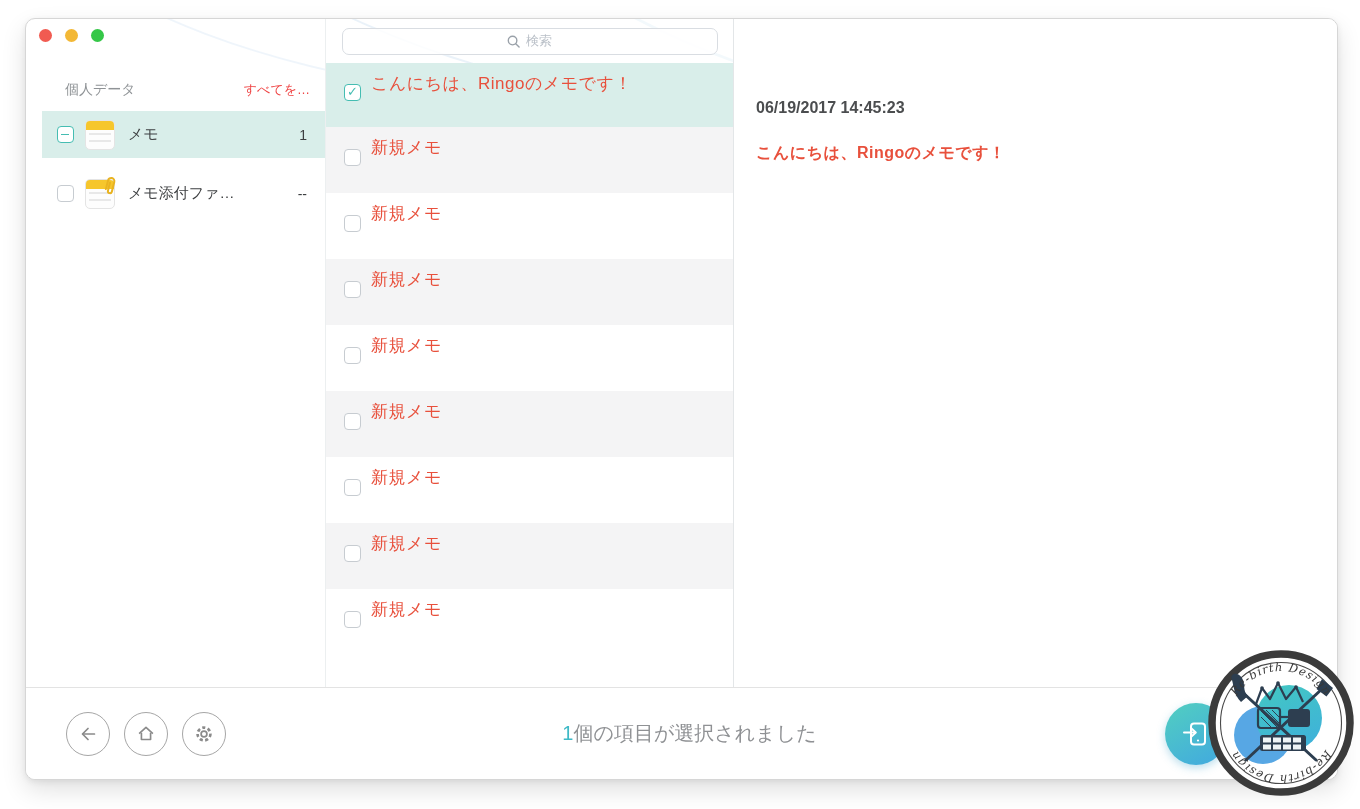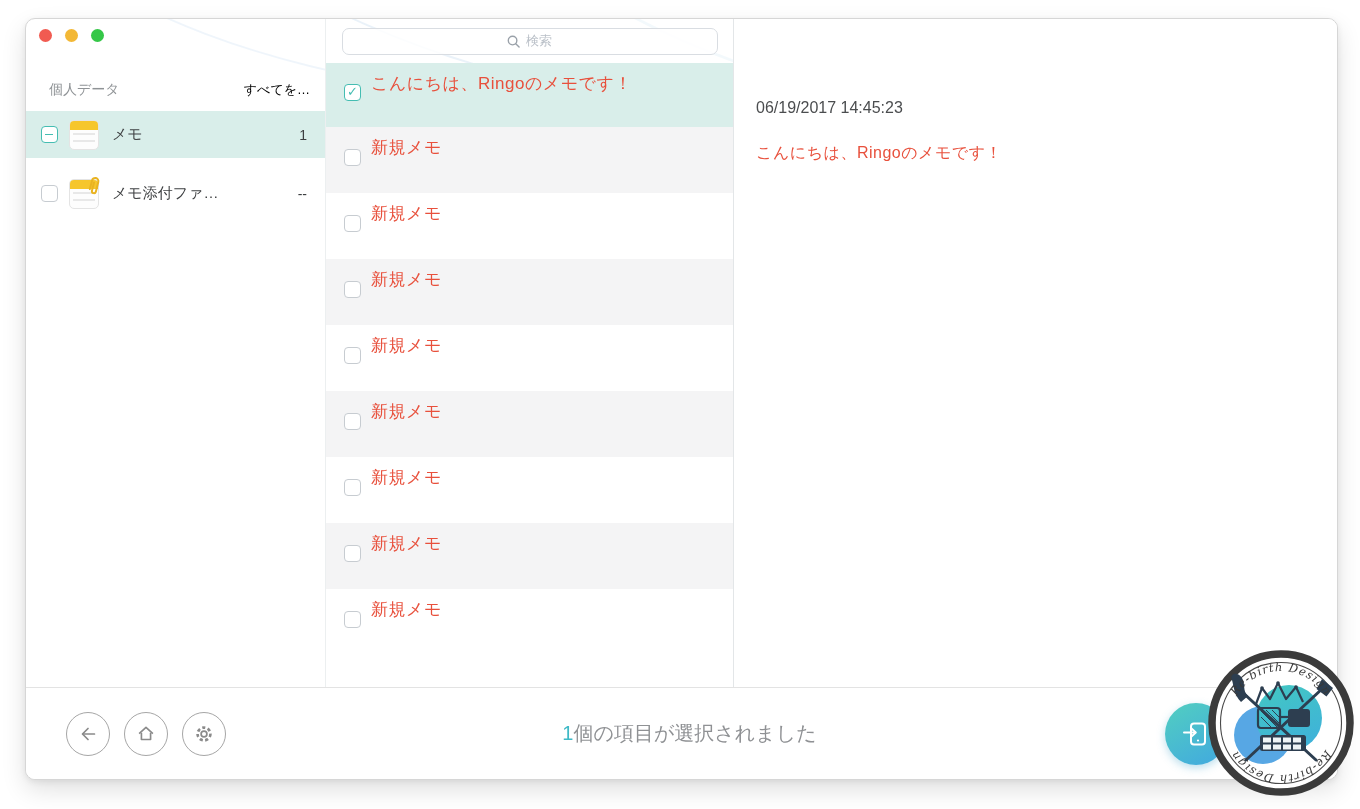--- a/index.html
+++ b/index.html
@@ -18,29 +18,29 @@
   }
   
   .wave{position:absolute;border-radius:50%;pointer-events:none;}
   .wave.w1{top:-560px;left:120px;width:1500px;height:660px;border:2px solid rgba(125,175,220,.16);}
   .wave.w2{top:-520px;left:-60px;width:1300px;height:600px;border:2px solid rgba(125,175,220,.12);}
   .wave.w3{top:-580px;left:420px;width:1600px;height:700px;border:3px solid rgba(140,195,230,.10);}
 
   .main{display:flex;height:668px;position:relative;}
 
   
-  .sidebar{width:300px;box-sizing:border-box;border-right:1px solid #eceff0;position:relative;}
+  .sidebar{width:300px;box-sizing:border-box;border-right:1px solid #eceff0;position:relative;padding-left:16px;}
   .traffic{position:absolute;top:10px;left:13px;display:flex;gap:13px;}
   .tl{width:13px;height:13px;border-radius:50%;}
   .tl.red{background:#f15b51;}
   .tl.yellow{background:#f3b836;}
   .tl.green{background:#35c748;}
   .side-head{margin-top:62px;padding:0 15px 0 23px;display:flex;justify-content:space-between;align-items:baseline;
     color:#8f9396;font-size:14px;}
-  .side-head .rt{color:#000000;font-size:13px;}
+  .side-head .rt{color:#ef4444;font-size:13px;}
   .sb-row{height:47px;display:flex;align-items:center;padding-left:15px;margin-top:12px;cursor:default;}
   .sb-row.selected{background:#d9eeea;}
   .sb-row .nicon{margin-left:11px;}
   .sb-label{margin-left:13px;font-size:15px;color:#3d3f41;}
   .sb-count{margin-left:auto;margin-right:18px;font-size:14px;color:#3d3f41;}
   .sb-list{margin-top:11px;}
 
   
   .cb{width:17px;height:17px;box-sizing:border-box;border:1.5px solid #c7ccd1;border-radius:4px;
       background:#fff;position:relative;flex:none;}
@@ -71,21 +71,21 @@
   .note-row{position:relative;height:66px;}
   .note-row.first{height:64px;}
   .note-row.g{background:#f4f4f5;}
   .note-row.w{background:#fff;}
   .note-row.sel{background:#d9eeea;}
   .note-row .cb{position:absolute;left:18px;top:22px;}
   .note-row.first .cb{top:21px;}
   .note-title{position:absolute;left:45px;top:9px;font-size:17px;color:#e8503c;letter-spacing:.5px;white-space:nowrap;}
 
   
-  .detail{flex:1;box-sizing:border-box;padding:80px 24px 0 22px;background:#fff;}
+  .detail{flex:1;box-sizing:border-box;padding:80px 24px 0 22px;background:#fff;font-weight:bold;}
   .d-date{font-size:16px;color:#4b4d4f;}
   .d-line{font-size:16px;color:#e8503c;letter-spacing:.5px;}
   .d-line.l1{margin-top:26px;}
   .d-line.l2{margin-top:21px;}
 
   
   footer{height:92px;box-sizing:border-box;border-top:1px solid #e3e3e3;position:relative;
     display:flex;align-items:center;background:#fff;}
   .circles{display:flex;gap:14px;padding-left:40px;}
   .circ{width:44px;height:44px;box-sizing:border-box;border:1.5px solid #a6a6a6;border-radius:50%;

